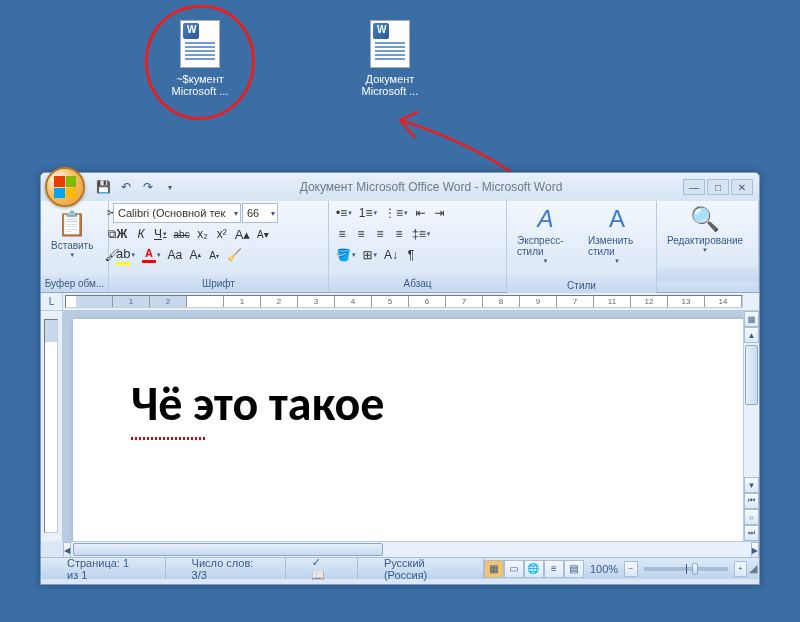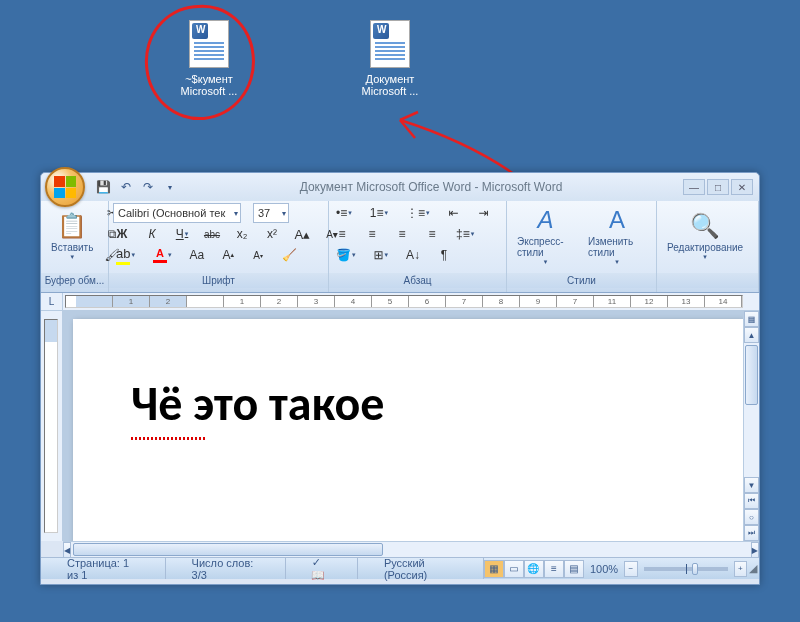--- a/index.html
+++ b/index.html
@@ -4,21 +4,21 @@
 <style>
 *{margin:0;padding:0;box-sizing:border-box;font-family:"Segoe UI",Tahoma,sans-serif;}
 body{width:800px;height:622px;background:#3b6ea5;overflow:hidden;position:relative;}
 
 .desktop-icon{position:absolute;top:20px;width:80px;text-align:center;color:#fff;font-size:11px;cursor:pointer;}
 .desktop-icon .icon-img{width:48px;height:48px;margin:0 auto 5px;position:relative;}
 .doc-icon-bg{width:40px;height:48px;background:#fff;border:1px solid #aaa;margin:0 auto;position:relative;}
 .doc-icon-bg:before{content:"";position:absolute;top:2px;left:2px;width:16px;height:16px;background:linear-gradient(135deg,#4a7ebb,#2a5a9b);border-radius:2px;}
 .doc-icon-bg:after{content:"W";position:absolute;top:3px;left:6px;color:#fff;font-size:10px;font-weight:bold;}
 .doc-lines{position:absolute;bottom:5px;left:4px;right:4px;height:20px;background:repeating-linear-gradient(to bottom,#6a9edb 0,#6a9edb 2px,transparent 2px,transparent 4px);}
-.icon1{left:169px;}
+.icon1{left:160px;}
 .icon2{left:350px;}
 
 .red-circle{position:absolute;top:5px;left:145px;width:110px;height:115px;border:3px solid #e62020;border-radius:50% 48% 52% 50%;transform:rotate(-5deg);pointer-events:none;}
 svg.arrow{position:absolute;top:90px;left:200px;width:400px;height:460px;pointer-events:none;}
 
 .word-window{position:absolute;top:172px;left:40px;width:720px;height:413px;background:#dce6f4;border:1px solid #7a9cc6;border-radius:5px 5px 0 0;box-shadow:0 0 8px rgba(0,0,0,.3);}
 .titlebar{height:28px;background:linear-gradient(to bottom,#e8f0fb,#d5e3f3);display:flex;align-items:center;position:relative;border-radius:5px 5px 0 0;}
 .office-btn{width:40px;height:40px;border-radius:50%;background:radial-gradient(circle at 30% 30%,#fff,#f5c36a 40%,#e89b2e);border:2px solid #b87820;margin:2px 4px;position:relative;z-index:10;box-shadow:0 1px 3px rgba(0,0,0,.3);display:flex;align-items:center;justify-content:center;}
 .office-logo{width:22px;height:22px;display:grid;grid-template:1fr 1fr/1fr 1fr;gap:1px;}
 .office-logo span:nth-child(1){background:#eb3c00;}
@@ -32,26 +32,26 @@
 .win-btn{width:22px;height:16px;background:#d5e3f3;border:1px solid #a8bdd8;font-size:10px;display:flex;align-items:center;justify-content:center;color:#556;cursor:pointer;}
 
 .tabs{height:22px;background:linear-gradient(to bottom,#dce8f7,#c6d9ef);display:flex;padding-left:48px;font-size:11px;border-bottom:1px solid #a8bdd8;position:relative;}
 .tab{padding:4px 10px;color:#3a5a8a;cursor:pointer;}
 .tab.active{background:#f2f7fd;border:1px solid #a8bdd8;border-bottom:none;border-radius:3px 3px 0 0;color:#15428b;}
 .help-icon{position:absolute;right:8px;top:3px;width:14px;height:14px;border-radius:50%;background:#3a7ac8;color:#fff;font-size:10px;text-align:center;line-height:14px;cursor:pointer;}
 
 .ribbon{height:92px;background:linear-gradient(to bottom,#f2f7fd,#dce8f7 80%,#c6d9ef);display:flex;border-bottom:1px solid #8ba8cc;}
 .ribbon-group{border-right:1px solid #b8cce2;padding:2px 4px 0;display:flex;flex-direction:column;position:relative;}
 .group-body{flex:1;display:flex;gap:2px;}
-.group-label{font-size:10px;color:#3a5a8a;text-align:center;padding:2px 0;background:linear-gradient(to bottom,#d5e3f3,#c6d9ef);margin:4px -4px;position:relative;}
+.group-label{font-size:10px;color:#3a5a8a;text-align:center;padding:2px 0;background:linear-gradient(to bottom,#d5e3f3,#c6d9ef);margin:11px -4px;position:relative;}
 .vbtn{display:flex;flex-direction:column;align-items:center;justify-content:center;padding:2px 6px;cursor:pointer;font-size:10px;color:#3a5a8a;}
 .vbtn .big-icon{font-size:24px;margin-bottom:2px;}
 .vbtn .dd{font-size:7px;}
 .col{display:flex;flex-direction:column;gap:1px;}
-.row{display:flex;align-items:center;gap:12px;}
+.row{display:flex;align-items:center;gap:1px;}
 .sbtn{min-width:18px;height:20px;padding:0 2px;display:flex;align-items:center;justify-content:center;font-size:12px;cursor:pointer;border:1px solid transparent;color:#333;}
 .sbtn.dd:after{content:"▾";font-size:7px;margin-left:1px;color:#3a5a8a;}
 .font-sel{height:20px;border:1px solid #a8bdd8;background:#fff;font-size:11px;padding:0 14px 0 4px;display:flex;align-items:center;position:relative;color:#333;}
 .font-sel:after{content:"▾";position:absolute;right:2px;font-size:8px;color:#3a5a8a;}
 .fname{width:128px;}
 .fsize{width:36px;}
 .swatch{width:14px;height:3px;margin-top:1px;}
 .hl{background:#ffff00;}
 .fc{background:#ff0000;}
 .letter-a{color:#ff0000;font-weight:bold;}
@@ -158,21 +158,21 @@
         </div>
       </div>
       <div class="group-label">Буфер обм...</div>
     </div>
 
     <div class="ribbon-group" style="width:220px;">
       <div class="group-body">
           <div class="col" style="width:100%;">
         <div class="row">
           <div class="font-sel fname">Calibri (Основной тек</div>
-          <div class="font-sel fsize">37</div>
+          <div class="font-sel fsize">66</div>
         </div>
         <div class="row">
           <div class="sbtn" style="font-weight:bold;">Ж</div>
           <div class="sbtn" style="font-style:italic;">К</div>
           <div class="sbtn dd" style="text-decoration:underline;">Ч</div>
           <div class="sbtn" style="text-decoration:line-through;font-size:10px;">abc</div>
           <div class="sbtn">x₂</div>
           <div class="sbtn">x²</div>
           <div class="sbtn" style="font-size:13px;">A▴</div>
           <div class="sbtn" style="font-size:10px;">A▾</div>

